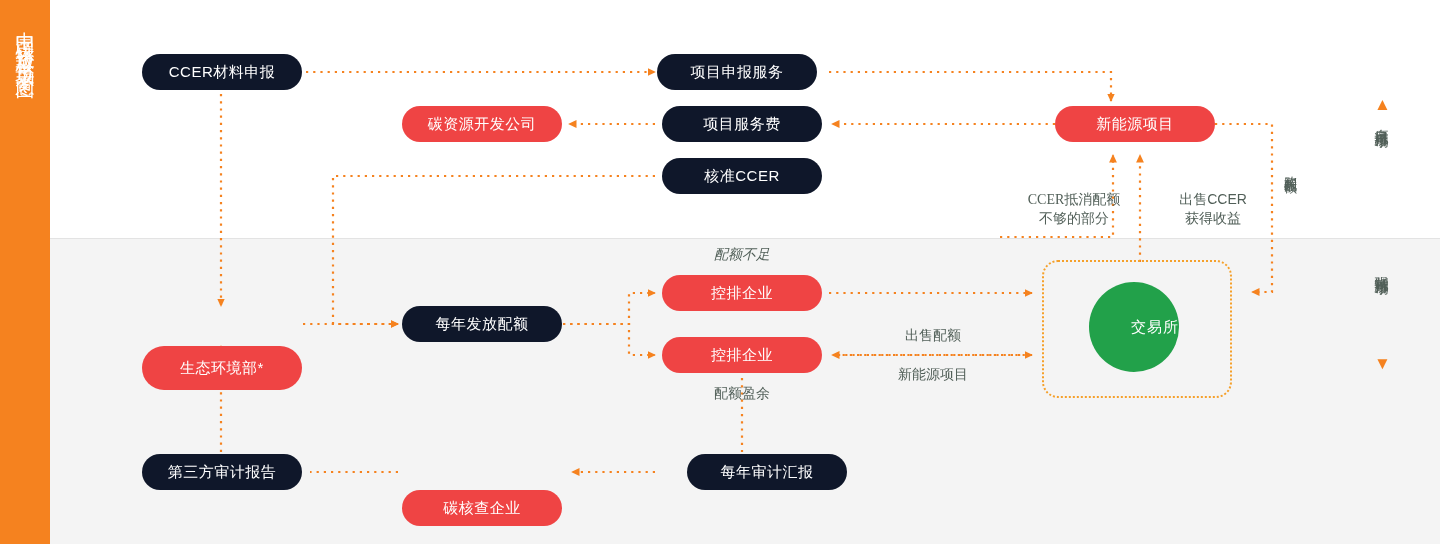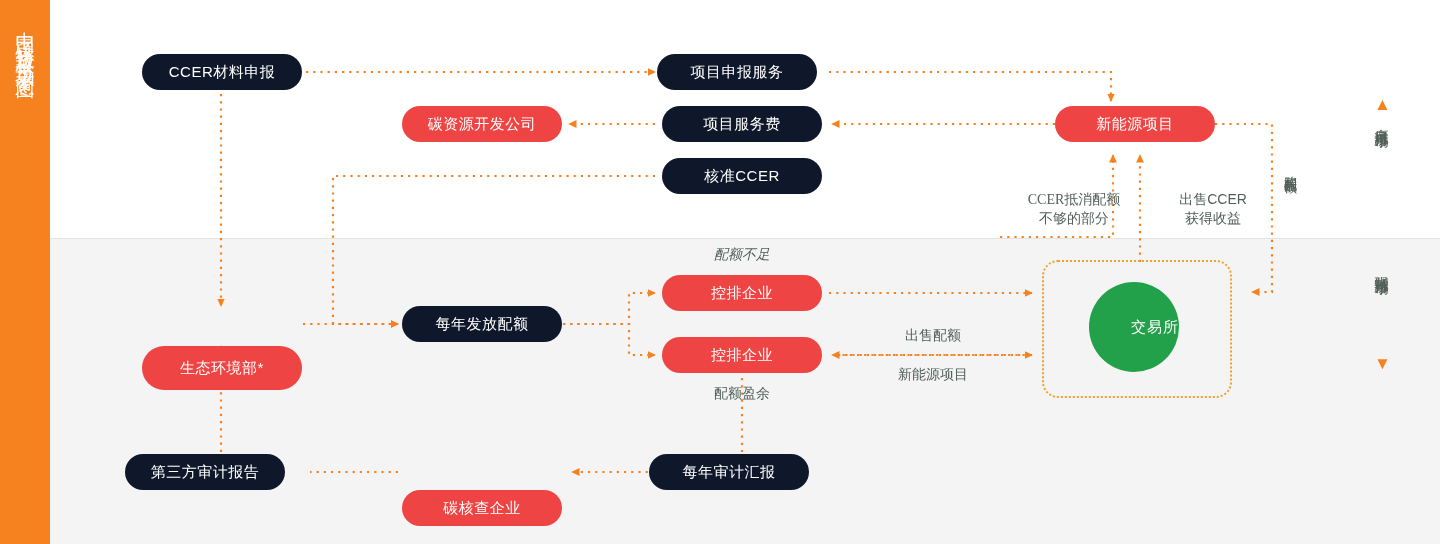--- a/index.html
+++ b/index.html
@@ -153,29 +153,29 @@
   </div>
 
   <div class="node green" style="left:662px;top:337px;width:160px;height:36px;">
     <span>控排企业</span>
   </div>
 
   <div class="circle" style="left:1089px;top:282px;width:90px;height:90px;">
     <span>交易所</span>
   </div>
 
-  <div class="node orange" style="left:125px;top:454px;width:160px;height:36px;">
+  <div class="node orange" style="left:142px;top:454px;width:160px;height:36px;">
     <span>第三方审计报告</span>
   </div>
 
   <div class="node green" style="left:402px;top:454px;width:160px;height:36px;margin-top:36px;">
     <span>碳核查企业</span>
   </div>
 
-  <div class="node orange" style="left:649px;top:454px;width:160px;height:36px;text-align:center;">
+  <div class="node orange" style="left:687px;top:454px;width:160px;height:36px;text-align:center;">
     <span>每年审计汇报</span>
   </div>
 
   <div class="lbl" style="left:662px;top:245px;width:160px;font-style:italic;">配额不足</div>
 
   <div class="lbl" style="left:662px;top:384px;width:160px;">配额盈余</div>
 
 
   <div class="lbl" style="left:843px;top:326px;width:180px;">出售配额</div>
 

